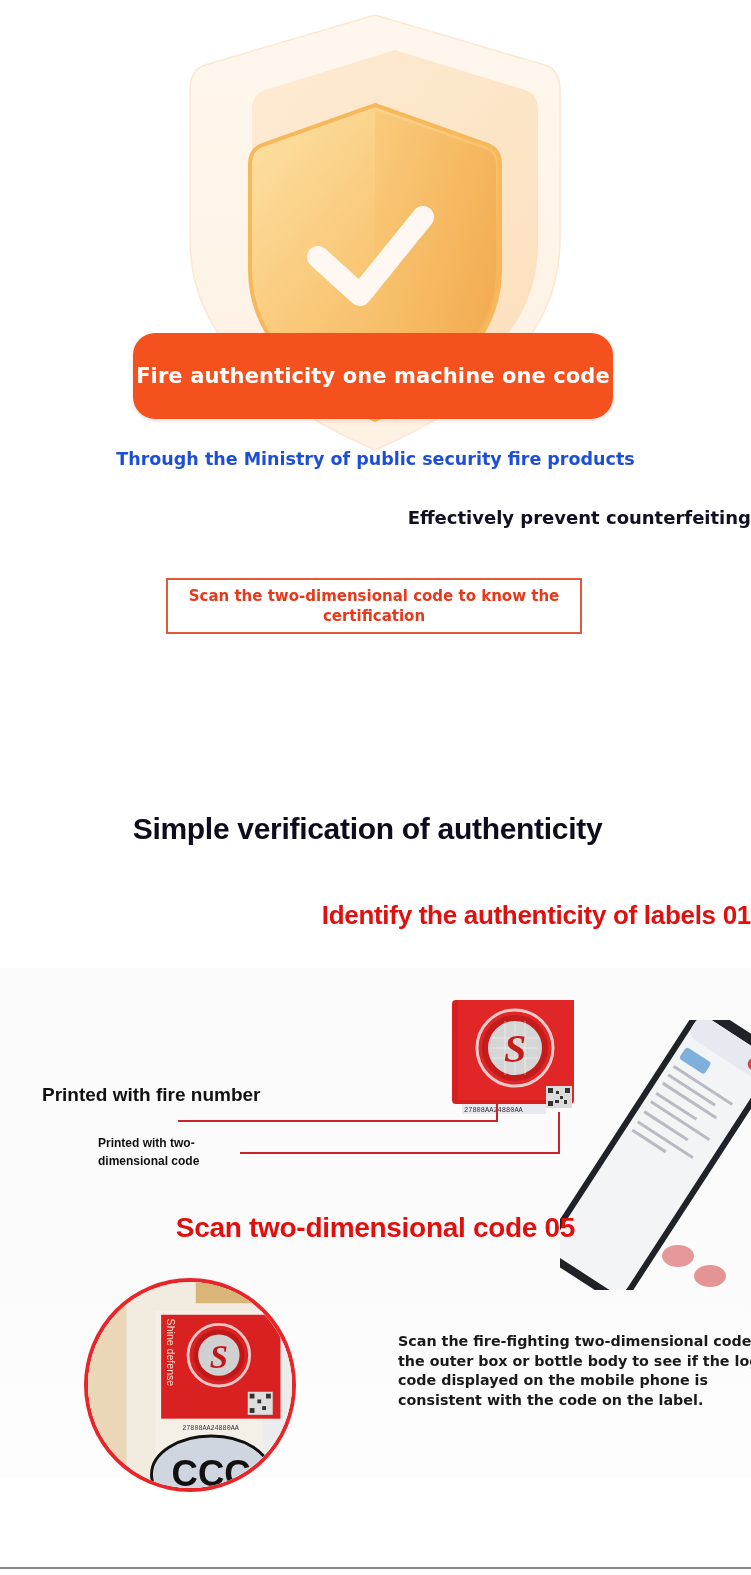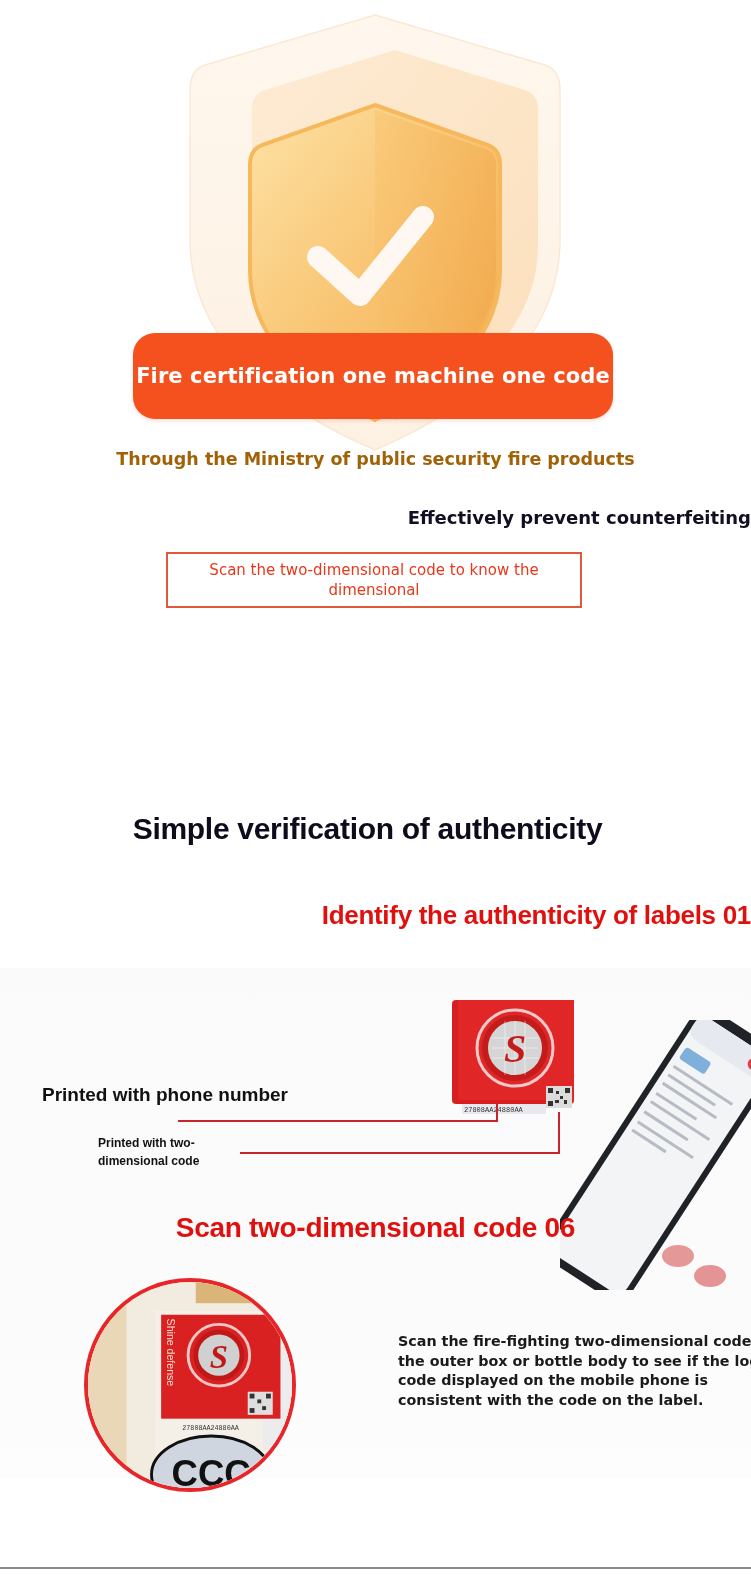--- a/index.html
+++ b/index.html
@@ -13,32 +13,32 @@
     .cert-banner {
       position: absolute; left: 133px; top: 333px; width: 480px; height: 86px;
       background: #f4511e; border-radius: 22px;
       display: flex; align-items: center; justify-content: center;
       color: #ffffff; font-weight: bold; font-size: 21px; letter-spacing: 0.1px;
       box-shadow: 0 2px 4px rgba(200,60,20,0.15);
     }
 
     .ministry {
       position: absolute; left: 0; top: 448px; width: 751px;
-      text-align: center; color: #a16207; font-weight: bold; font-size: 17.5px; line-height: 23px;
+      text-align: center; color: #1d4ed8; font-weight: bold; font-size: 17.5px; line-height: 23px;
     }
     .prevent {
       position: absolute; left: 0; top: 506px; width: 751px;
       text-align: right; color: #111022; font-weight: bold; font-size: 18px; line-height: 24px;
     }
 
     .scan-box {
-      position: absolute; left: 166px; top: 552px; width: 416px; height: 56px;
+      position: absolute; left: 166px; top: 578px; width: 416px; height: 56px;
       border: 2px solid #e05a3a; background: #ffffff;
       display: flex; align-items: center; justify-content: center; text-align: center;
-      color: #e8381b; font-weight: normal; font-size: 15px; line-height: 20px; padding: 0 10px;
+      color: #e8381b; font-weight: bold; font-size: 15px; line-height: 20px; padding: 0 10px;
     }
 
     
     .sec-title {
       position: absolute; left: 0; top: 812px; width: 735px; text-align: center;
       color: #0e0b1c; font-family: "Liberation Sans", sans-serif; font-weight: bold;
       font-size: 30px; letter-spacing: -0.3px;
     }
     .sub-title-1 {
       position: absolute; left: 0; top: 900px; width: 751px; text-align: right;
@@ -112,34 +112,34 @@
 
     <path d="M225 40 L355 80 Q368 84 368 100 L368 235 Q368 340 225 410 Q82 340 82 235 L82 100 Q82 84 95 80 Z" fill="url(#gMid)" opacity="0.85"></path>
 
     <path d="M205 95 L318 135 Q330 140 330 154 L330 260 Q330 350 205 410 Q80 350 80 260 L80 154 Q80 140 92 135 Z" fill="url(#gGold)" stroke="#f6b85a" stroke-width="4"></path>
     <path d="M205 100 L318 140 Q326 144 326 156 L326 260 Q326 345 205 404 Z" fill="url(#gGoldR)" opacity="0.45"></path>
 
     <path d="M148 247 L190 285 L253 207" fill="none" stroke="#fff8f2" stroke-width="22" stroke-linecap="round" stroke-linejoin="round"></path>
   </svg>
 
   <div class="cert-banner">
-    <span>Fire certification one machine one code</span>
+    <span>Fire authenticity one machine one code</span>
   </div>
 </section>
 
 <div class="ministry">
   <div>Through the Ministry of public security fire products</div>
 </div>
 
 <div class="prevent">Effectively prevent counterfeiting</div>
 
 <div class="scan-box">
   <div>
     <div>Scan the two-dimensional code to know the</div>
-    <div>dimensional</div>
+    <div>certification</div>
   </div>
 </div>
 
 <h1 class="sec-title">Simple verification of authenticity</h1>
 <h2 class="sub-title-1">Identify the authenticity of labels 01</h2>
 
 <div class="demo-panel"></div>
 
 <svg class="label-card" viewBox="0 0 130 120">
   <rect x="4" y="4" width="122" height="104" rx="4" fill="#d81f1f"></rect>
@@ -163,21 +163,21 @@
     <rect x="108" y="95" width="3" height="3"></rect>
       <rect x="112" y="100" width="3" height="3"></rect>
       <rect x="107" y="104" width="4" height="3"></rect>
     <rect x="116" y="104" width="3" height="4"></rect>
   </g>
   <rect x="14" y="108" width="84" height="10" fill="#e8e8ee"></rect>
   <text x="16" y="116" font-family="Liberation Mono, monospace" font-size="7" fill="#333">27808AA24880AA</text>
   <text x="-100" y="8" transform="rotate(90 0 0) translate(0 -14)" font-family="Liberation Sans, sans-serif" font-weight="bold" font-size="10" fill="#f5e6b0">Hong Yi XIAOFANG</text>
 </svg>
 
-<div class="label-fire">Printed with phone number</div>
+<div class="label-fire">Printed with fire number</div>
 <div class="line" style="left:178px;top:1120px;width:320px;height:2px;"></div>
 <div class="line" style="left:496px;top:1104px;width:2px;height:18px;"></div>
 
 <div class="label-qr">
   <div>Printed with two-</div>
   <div>dimensional code</div>
 </div>
 <div class="line" style="left:240px;top:1152px;width:320px;height:2px;"></div>
 <div class="line" style="left:558px;top:1112px;width:2px;height:42px;"></div>
 
@@ -203,21 +203,21 @@
           <rect x="62" y="90" width="48" height="3"></rect>
         <rect x="62" y="100" width="70" height="3"></rect>
           <rect x="62" y="112" width="52" height="3"></rect>
         <rect x="62" y="124" width="66" height="3"></rect>
           <rect x="62" y="134" width="40" height="3"></rect>
       </g>
     </g>
   </svg>
 </div>
 
-<h2 class="sub-title-2">Scan two-dimensional code 06</h2>
+<h2 class="sub-title-2">Scan two-dimensional code 05</h2>
 
 <div class="circle-photo">
   <svg viewBox="0 0 212 214" width="204" height="206">
     <rect x="0" y="0" width="212" height="214" fill="#f1ebe0"></rect>
     <rect x="0" y="0" width="40" height="214" fill="#ead7b8"></rect>
     <rect x="180" y="0" width="32" height="214" fill="#ececec"></rect>
     <rect x="112" y="0" width="60" height="22" fill="#d9b677"></rect>
     <rect x="70" y="30" width="112" height="160" fill="#f4efe7"></rect>
     <rect x="76" y="34" width="124" height="108" fill="#d92121"></rect>
     <circle cx="136" cy="76" r="32" fill="none" stroke="#f0c5c5" stroke-width="3"></circle>

